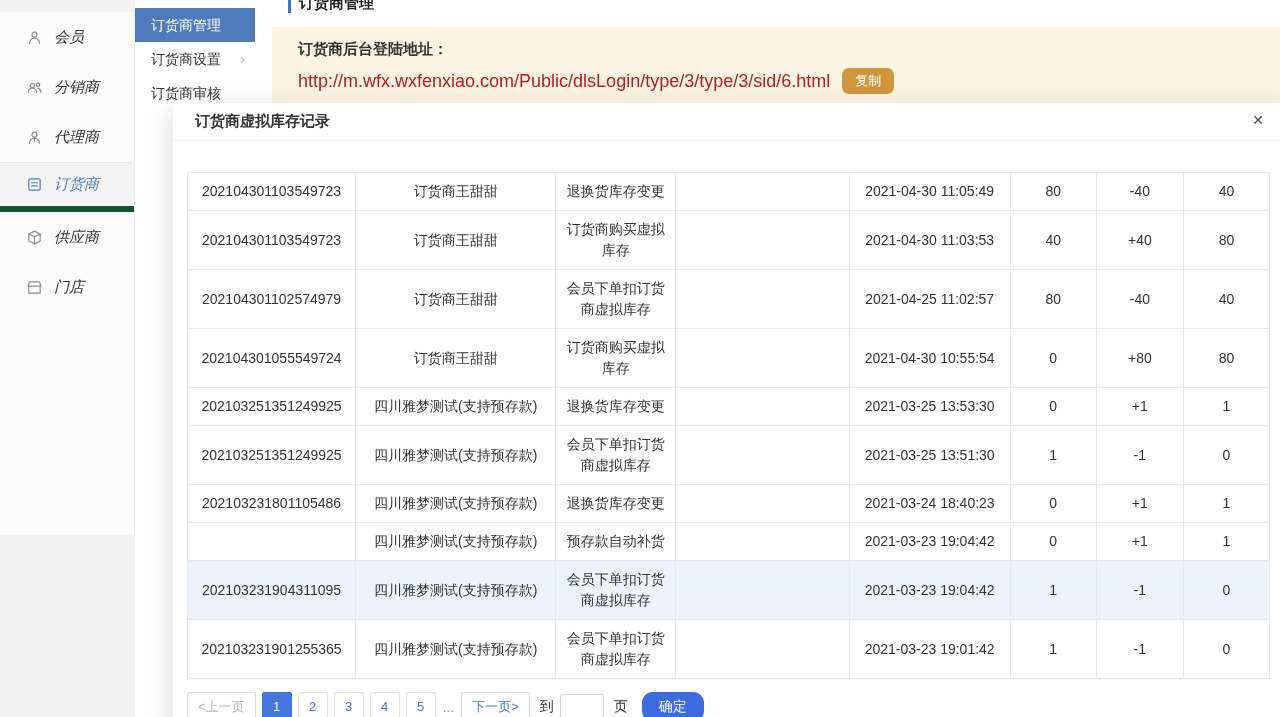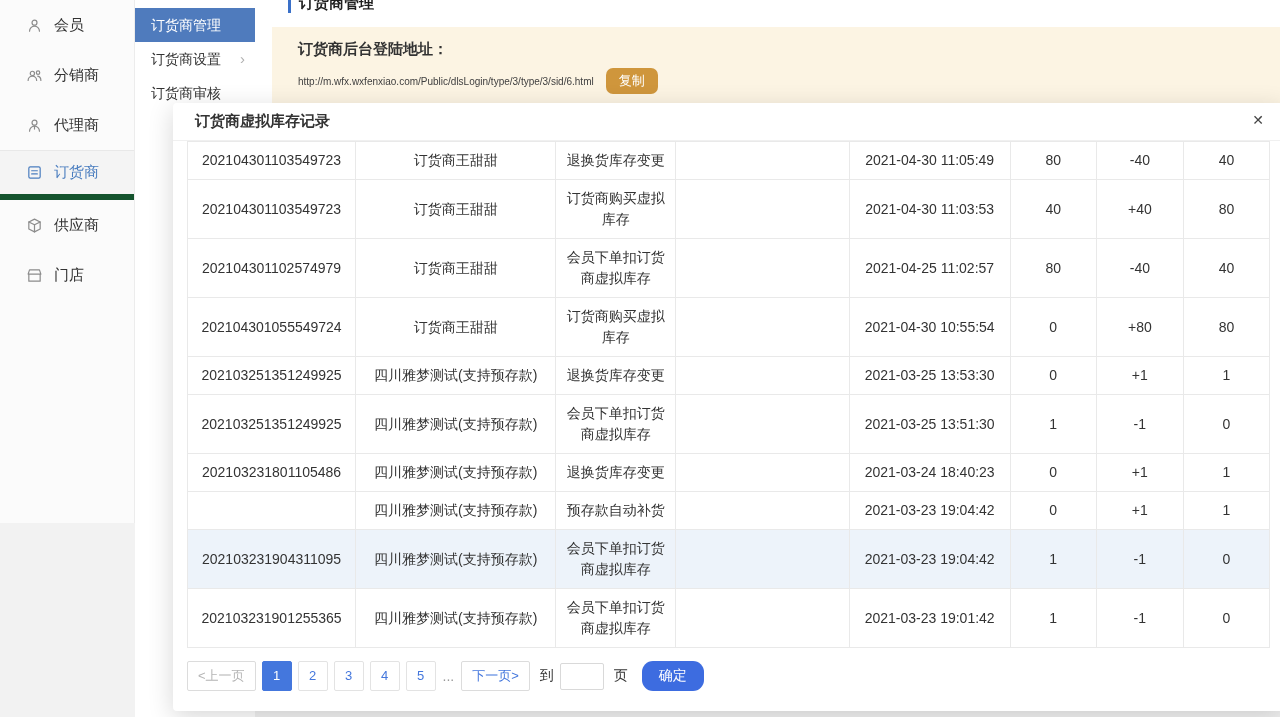--- a/index.html
+++ b/index.html
@@ -4,22 +4,22 @@
 <style>
   * { margin:0; padding:0; box-sizing:border-box; }
   html,body {
     width:1280px; height:717px; overflow:hidden; position:relative;
     font-family:"Liberation Sans","DejaVu Sans",sans-serif;
     background:#f2f2f2; font-size:14px; color:#333;
   }
 
   
   .sidebar {
-    position:absolute; left:0; top:0; width:135px; height:523px;
-    background:#fbfbfb; border-right:1px solid #ececec; z-index:2;
+    position:absolute; left:0; top:12px; width:135px; height:523px;
+    background:#fbfbfb; border-right:1px solid #ececec; z-index:2;font-style:italic;
   }
   .side-item {
     height:50px; display:flex; align-items:center; gap:11px;
     padding-left:26px; font-size:15px; color:#333; cursor:pointer;
   }
   .side-item .icon { width:17px; height:17px; color:#8c8c8c; display:inline-flex; }
   .side-item.active { color:#4a7dbf; border-top:1px solid #e8e8e8; border-bottom:6px solid #14532d; background:#f4f4f4; }
   .side-item.active .icon { color:#4a7dbf; }
 
   
@@ -43,21 +43,21 @@
   }
   .page-title-wrap { position:absolute; left:33px; top:-6px; display:flex; gap:8px; }
   .title-bar { width:3px; height:17px; background:#3a70c8; margin-top:2px; }
   .page-title { font-size:15px; font-weight:bold; color:#1f1f1f; }
   .login-panel {
     position:absolute; left:17px; top:27px; width:1008px; height:90px;
     background:#fcf4e3; padding:13px 26px;
   }
   .login-label { font-size:15px; font-weight:bold; color:#333; }
   .login-row { display:flex; align-items:center; gap:12px; margin-top:9px; }
-  .login-url { font-size:10px; color:#404040; }
+  .login-url { font-size:18px; color:#b91c1c; }
   .copy-btn {
     background:#cf963c; color:#fff; border:none; font-size:13px;
     padding:4px 13px; border-radius:7px; cursor:pointer;
   }
 
   
   .modal {
     position:absolute; left:173px; top:103px; width:1111px;
     background:#fff; border-radius:4px; z-index:5;
     box-shadow:0 6px 26px rgba(0,0,0,0.16);
@@ -66,21 +66,21 @@
   .modal-header {
     position:relative; padding:9px 22px; border-bottom:1px solid #f0f0f0;
   }
   .modal-title { font-size:15px; font-weight:600; color:#333; }
   .modal-close {
     position:absolute; right:20px; top:9px; font-size:14px; font-weight:bold;
     color:#444; cursor:pointer;
   }
 
   .table-wrap { margin:0 14px; }
-  table { width:100%; border-collapse:collapse; table-layout:fixed; }
+  table { width:100%; border-collapse:collapse; table-layout:fixed;margin-top:31px; }
   td {
     border:1px solid #e9e9e9; text-align:center; vertical-align:middle;
     padding:8px 6px; font-size:14px; color:#333; line-height:21px;
     word-break:break-all; overflow:hidden;
   }
   tr.hl td { background:#edf3fa; }
 
   
   .pagination {
     display:flex; align-items:center; gap:6px; margin:13px 14px 0 14px;

